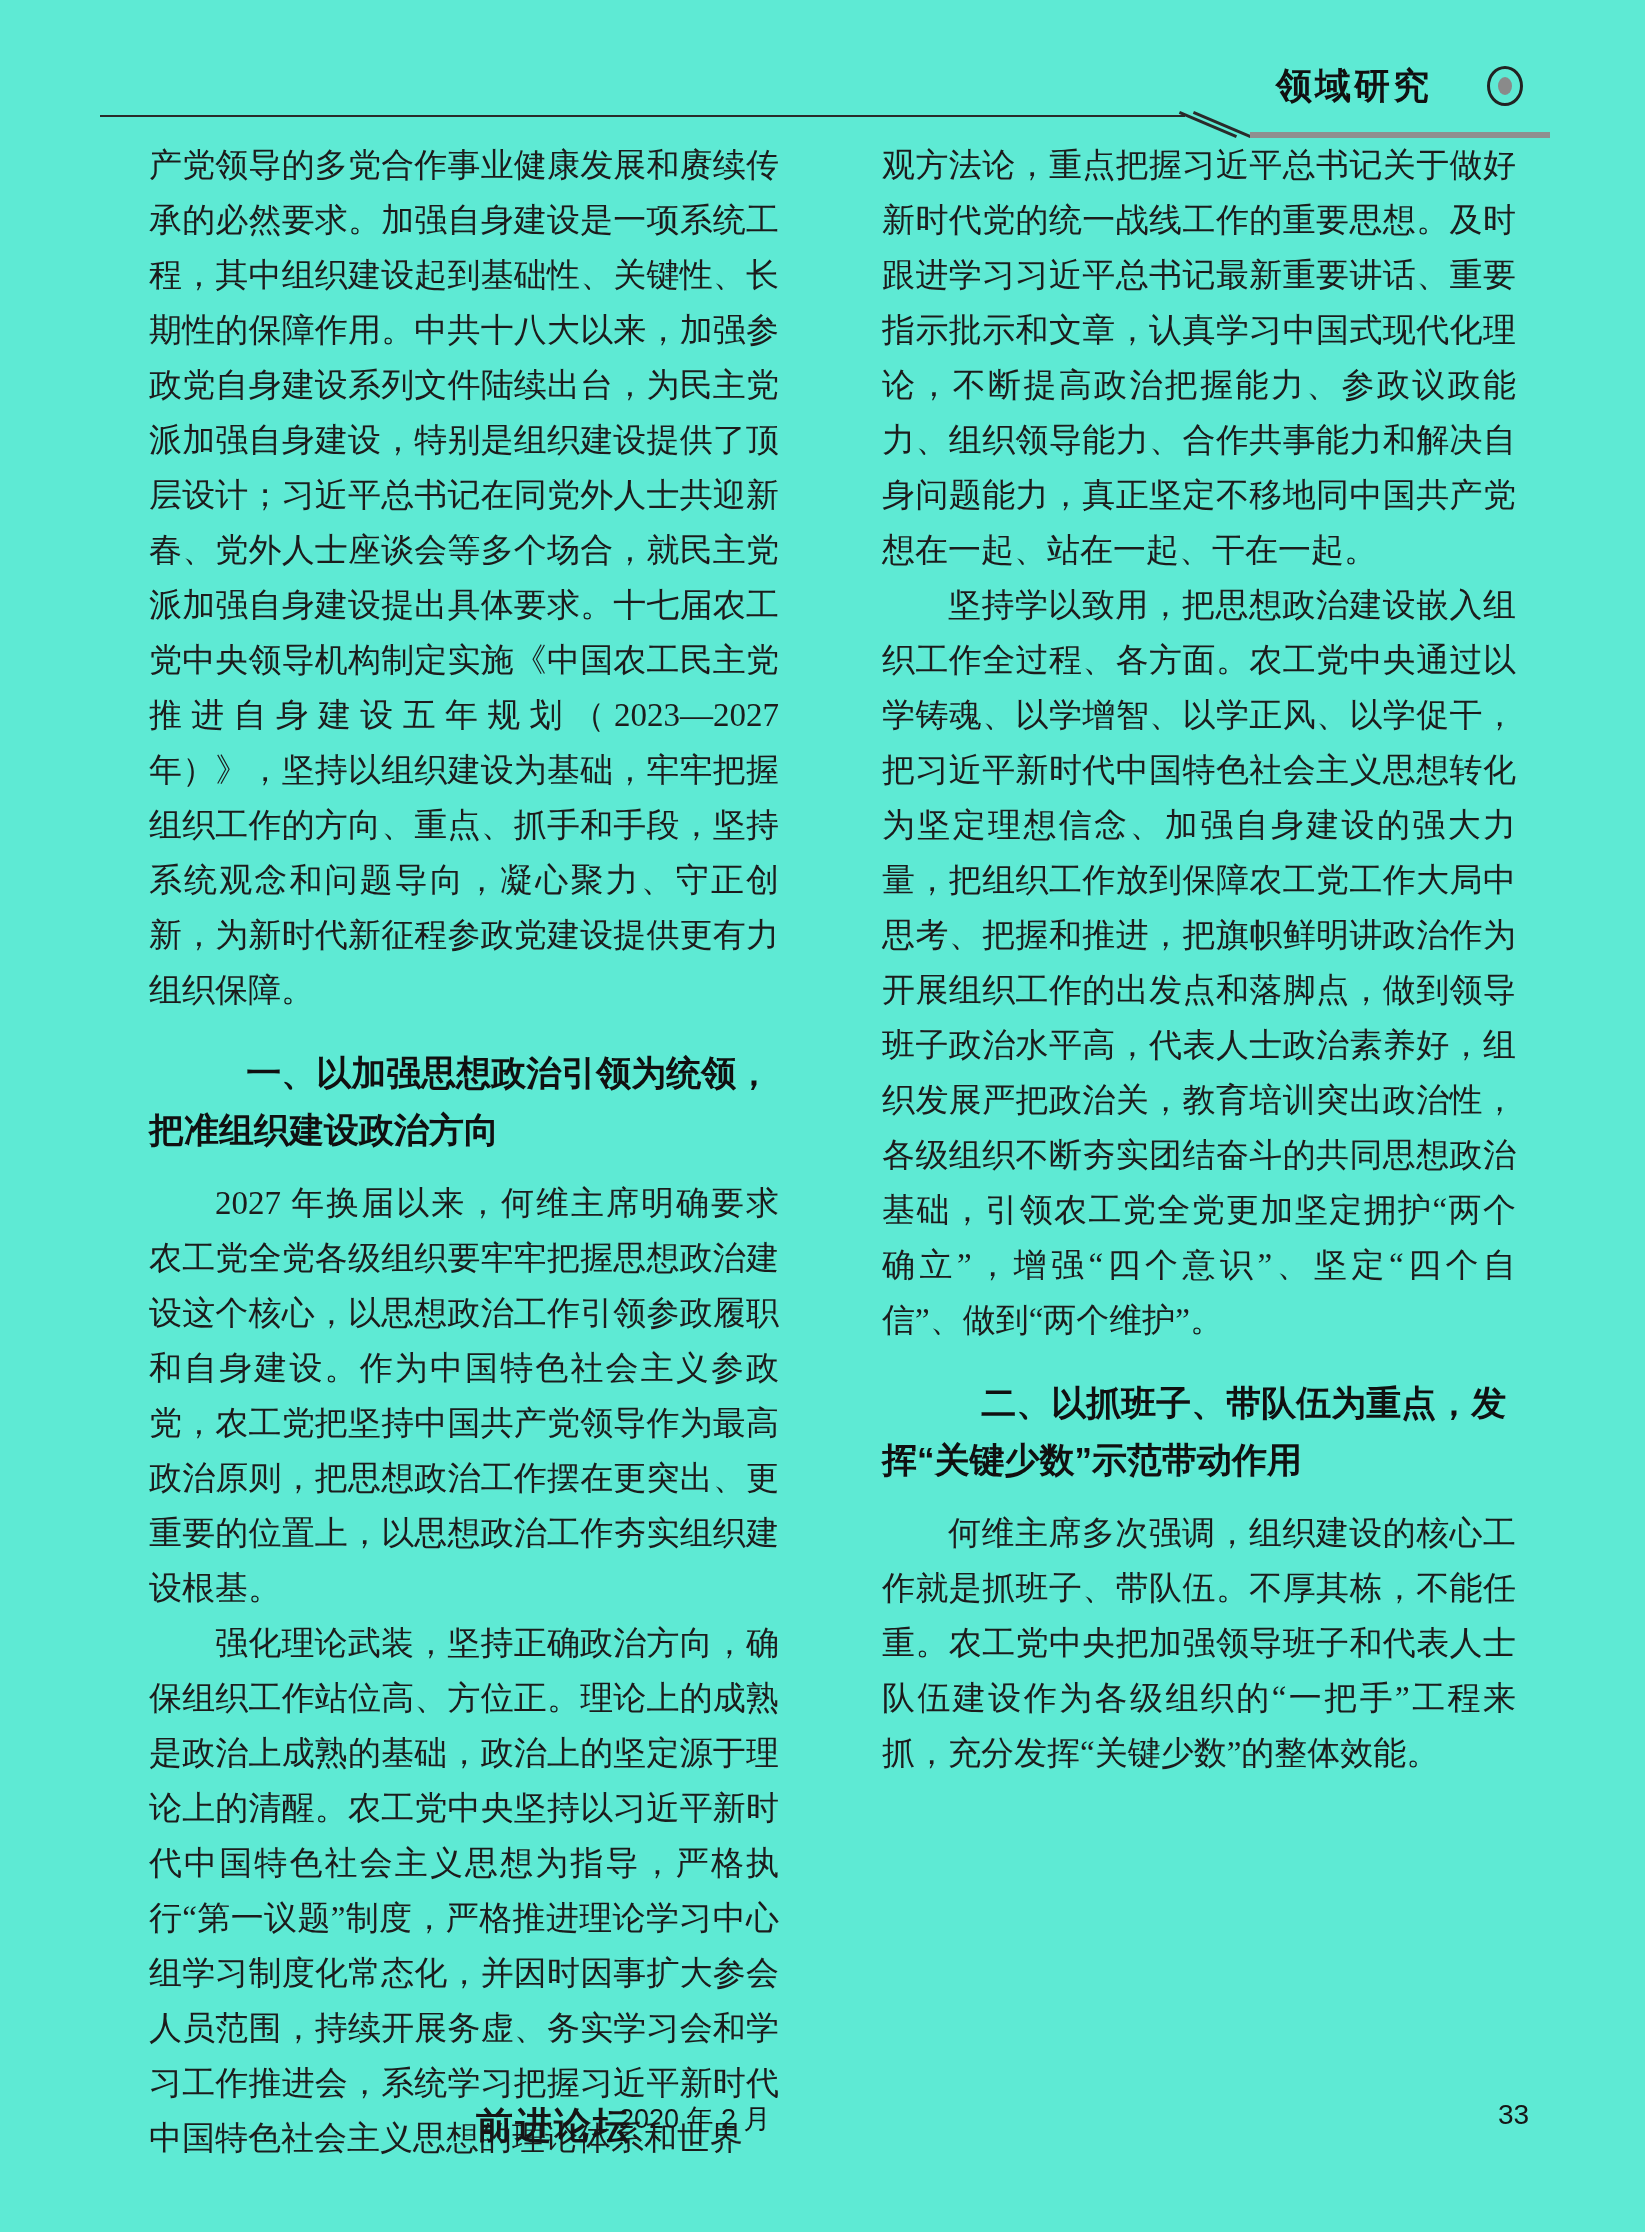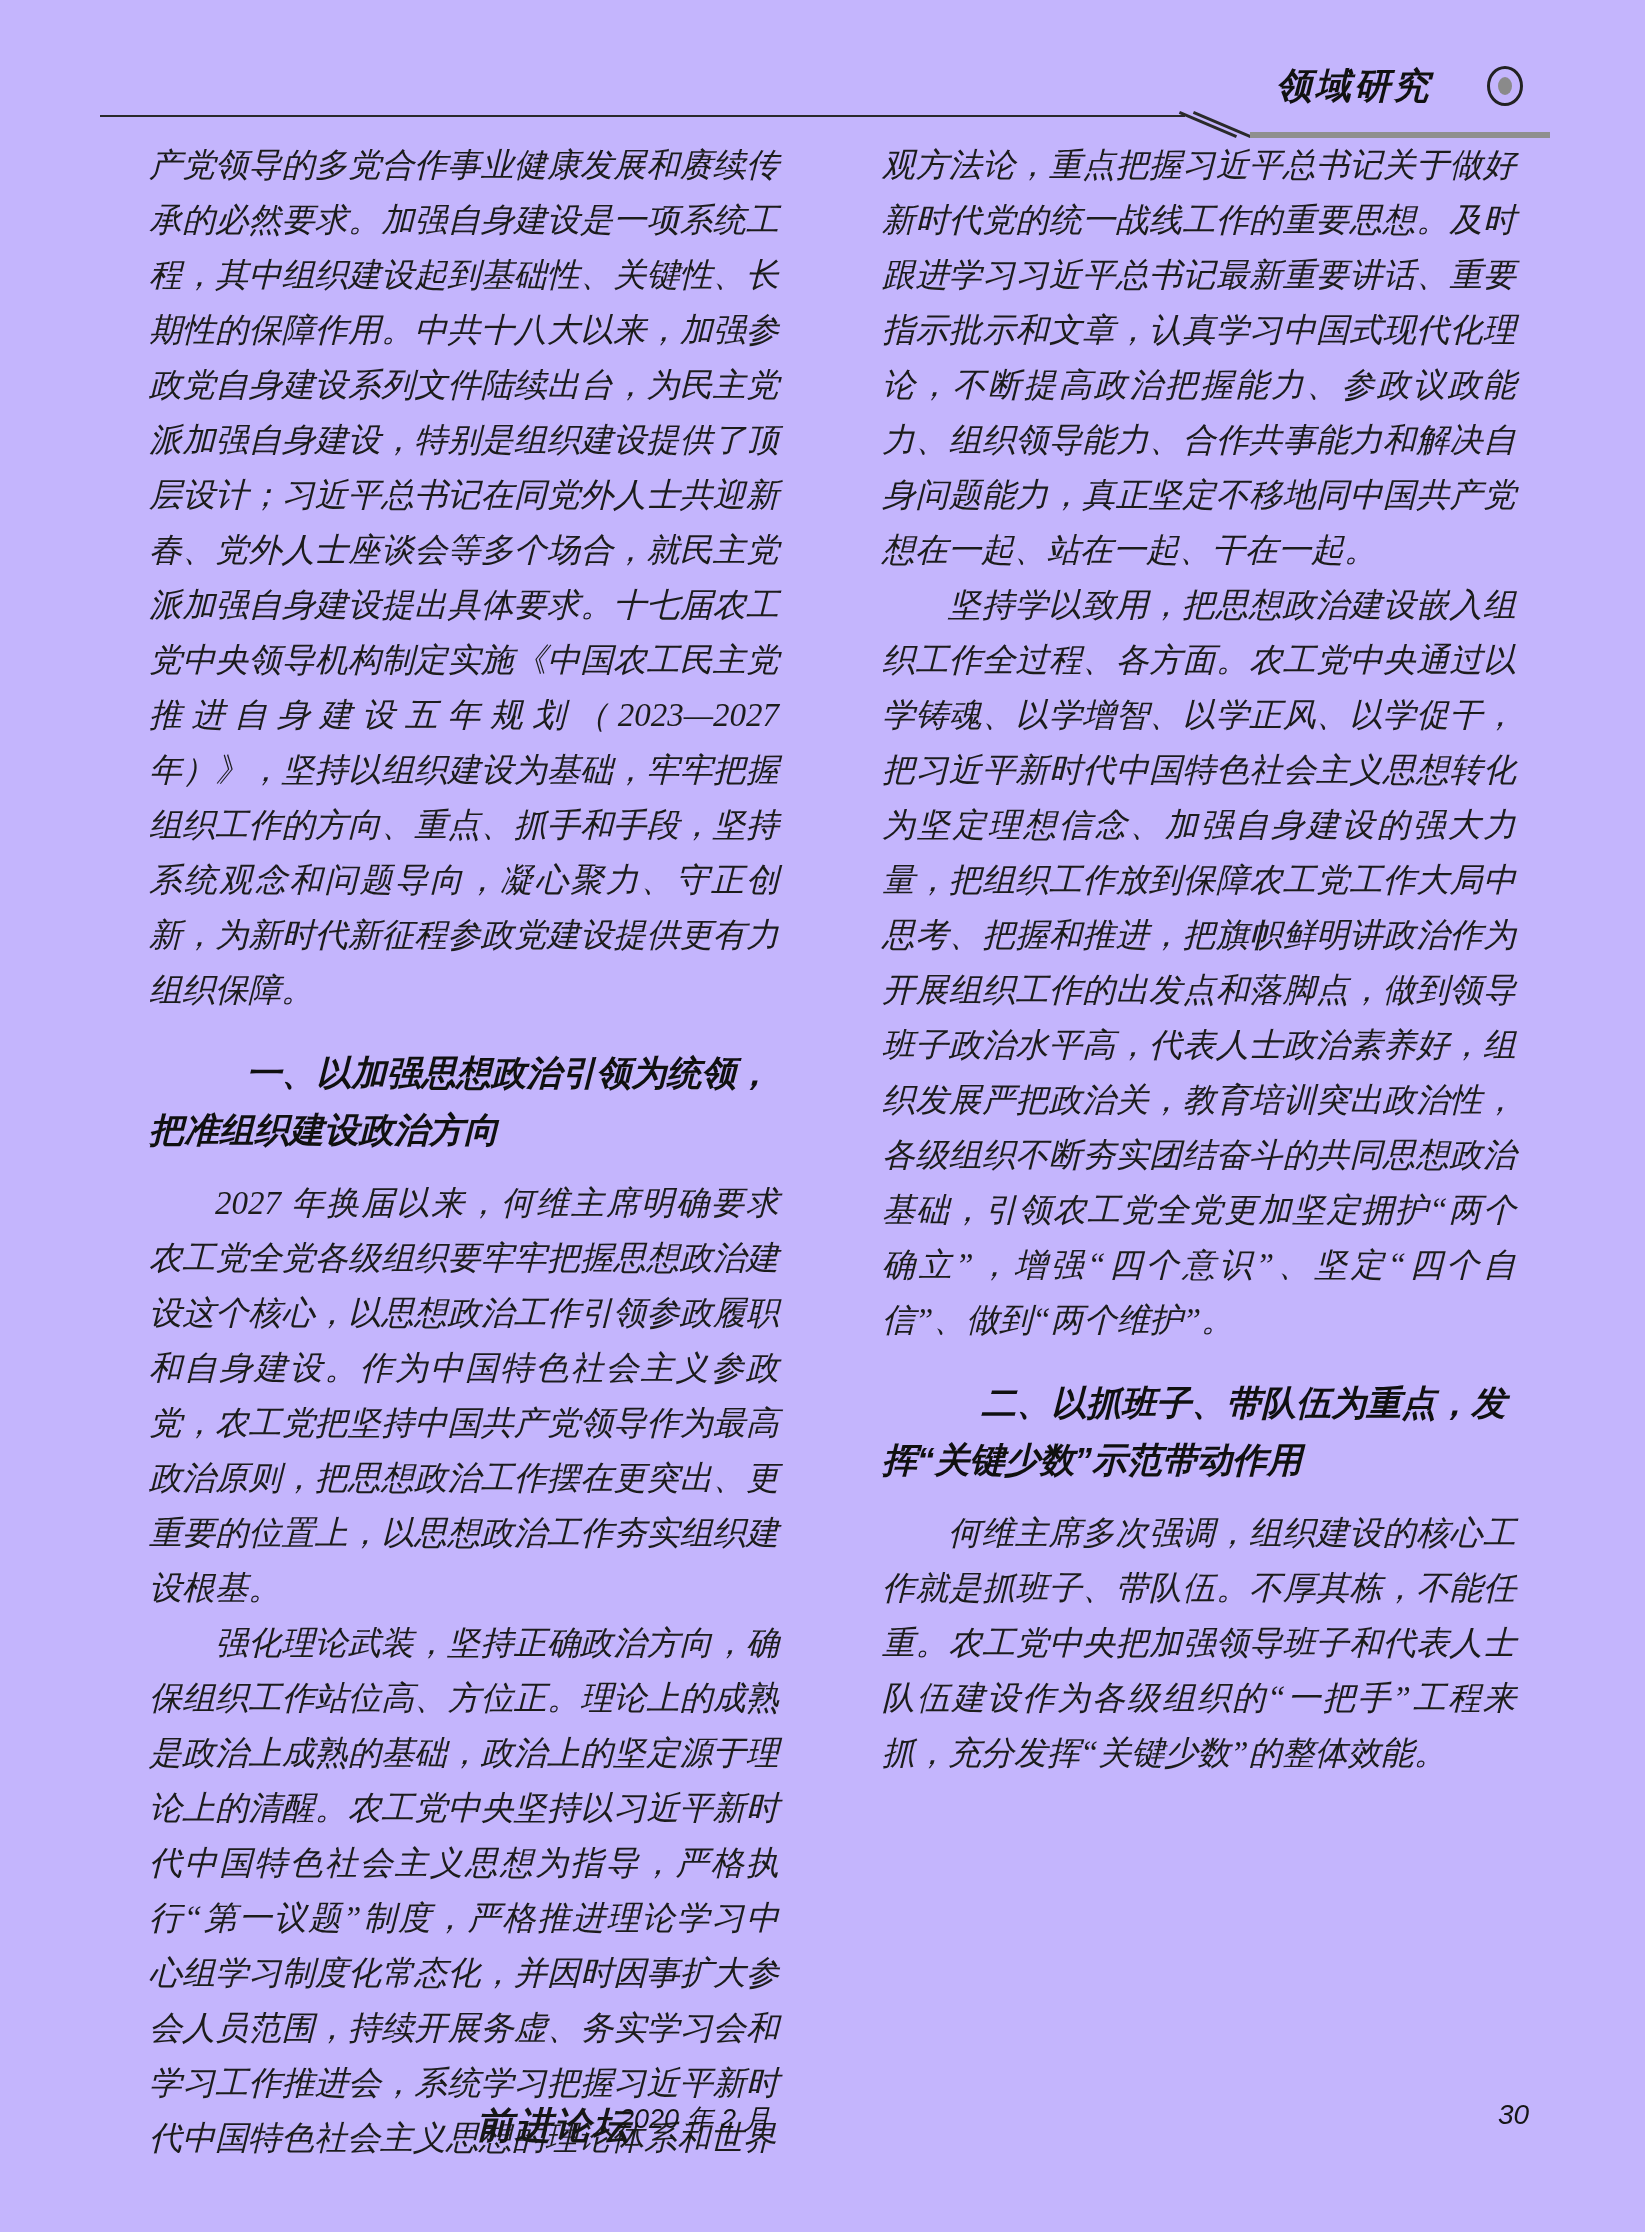--- a/index.html
+++ b/index.html
@@ -1,25 +1,24 @@
 <!DOCTYPE html>
 <html><head>
 <meta charset="utf-8">
 <style>
   html, body { margin: 0; padding: 0; background: #e8e8e8; }
   .page {
     position: relative;
     width: 1646px;
     height: 2233px;
     margin: 0 auto;
-    background: #c4b5fd;
+    background: #5eead4;
     font-family: "Liberation Serif", serif;
     color: #1c1c1c;
     overflow: hidden;
-    font-style: italic;
   }
 
   
   .rule-thin {
     position: absolute;
     left: 100px; top: 115px;
     width: 1085px; height: 2px;
     background: #2a2a2a;
   }
   .diag {
@@ -138,16 +137,16 @@
 
   <div class="col col-right">
     <p>观方法论，重点把握习近平总书记关于做好新时代党的统一战线工作的重要思想。及时跟进学习习近平总书记最新重要讲话、重要指示批示和文章，认真学习中国式现代化理论，不断提高政治把握能力、参政议政能力、组织领导能力、合作共事能力和解决自身问题能力，真正坚定不移地同中国共产党想在一起、站在一起、干在一起。</p>
     <p class="indent">坚持学以致用，把思想政治建设嵌入组织工作全过程、各方面。农工党中央通过以学铸魂、以学增智、以学正风、以学促干，把习近平新时代中国特色社会主义思想转化为坚定理想信念、加强自身建设的强大力量，把组织工作放到保障农工党工作大局中思考、把握和推进，把旗帜鲜明讲政治作为开展组织工作的出发点和落脚点，做到领导班子政治水平高，代表人士政治素养好，组织发展严把政治关，教育培训突出政治性，各级组织不断夯实团结奋斗的共同思想政治基础，引领农工党全党更加坚定拥护“两个确立”，增强“四个意识”、坚定“四个自信”、做到“两个维护”。</p>
     <h2>二、以抓班子、带队伍为重点，发挥“关键少数”示范带动作用</h2>
     <p class="indent">何维主席多次强调，组织建设的核心工作就是抓班子、带队伍。不厚其栋，不能任重。农工党中央把加强领导班子和代表人士队伍建设作为各级组织的“一把手”工程来抓，充分发挥“关键少数”的整体效能。</p>
   </div>
 
   <div class="footer-journal">前进论坛</div>
   <div class="footer-date">2020 年 2 月</div>
-  <div class="footer-page">30</div>
+  <div class="footer-page">33</div>
 
 </div>
 
 
 </body></html>

